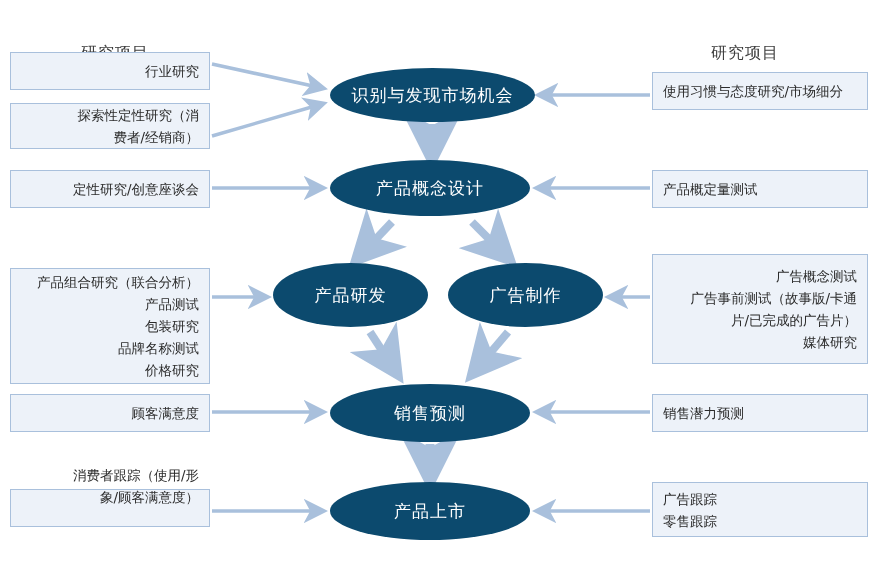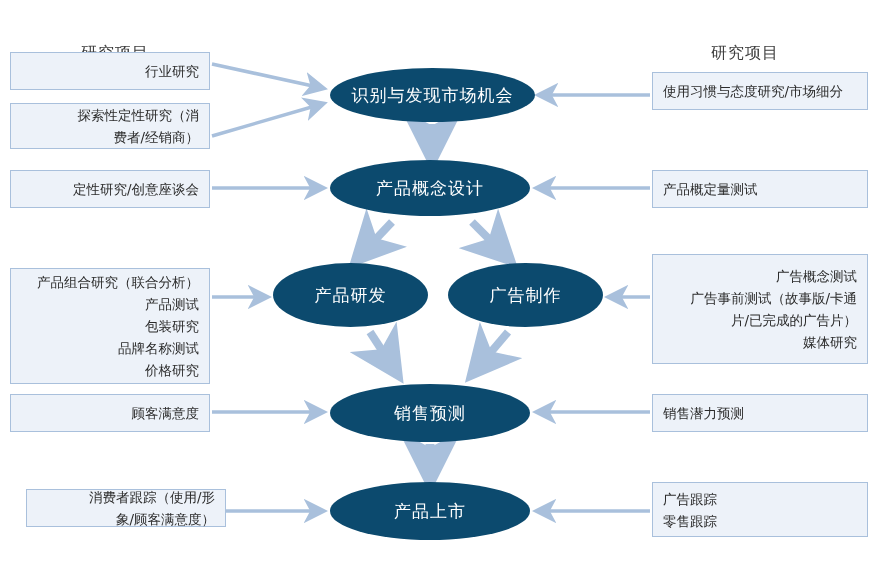--- a/index.html
+++ b/index.html
@@ -46,21 +46,21 @@
   .res-box.left  { text-align: right; }
   .res-box.right { text-align: left;  }
   .res-box .line { display: block; white-space: pre; }
 
   
   #box-industry        { left: 10px; top: 52px;  width: 200px; height: 37px; }
   #box-exploratory     { left: 10px; top: 103px; width: 200px; height: 46px; }
   #box-qualitative     { left: 10px; top: 170px; width: 200px; height: 37px; }
   #box-product-bundle  { left: 10px; top: 240px; width: 200px; height: 116px; margin-top: 28px; }
   #box-simulated       { left: 10px; top: 394px; width: 200px; height: 37px; }
-  #box-consumer-track  { left: 26px; top: 489px; width: 200px; height: 32px; }
+  #box-consumer-track  { left: 10px; top: 489px; width: 200px; height: 32px; justify-content: flex-end; }
 
   
   #box-usage-attitude  { left: 652px; top: 72px;  width: 216px; height: 37px; }
   #box-concept-quant   { left: 652px; top: 170px; width: 216px; height: 37px; }
   #box-ad-tests        { left: 652px; top: 254px; width: 216px; height: 110px; align-items: flex-end; }
   #box-sales-potential { left: 652px; top: 394px; width: 216px; height: 37px; }
   #box-tracking        { left: 652px; top: 482px; width: 216px; height: 55px; }
 
   
   .oval {

